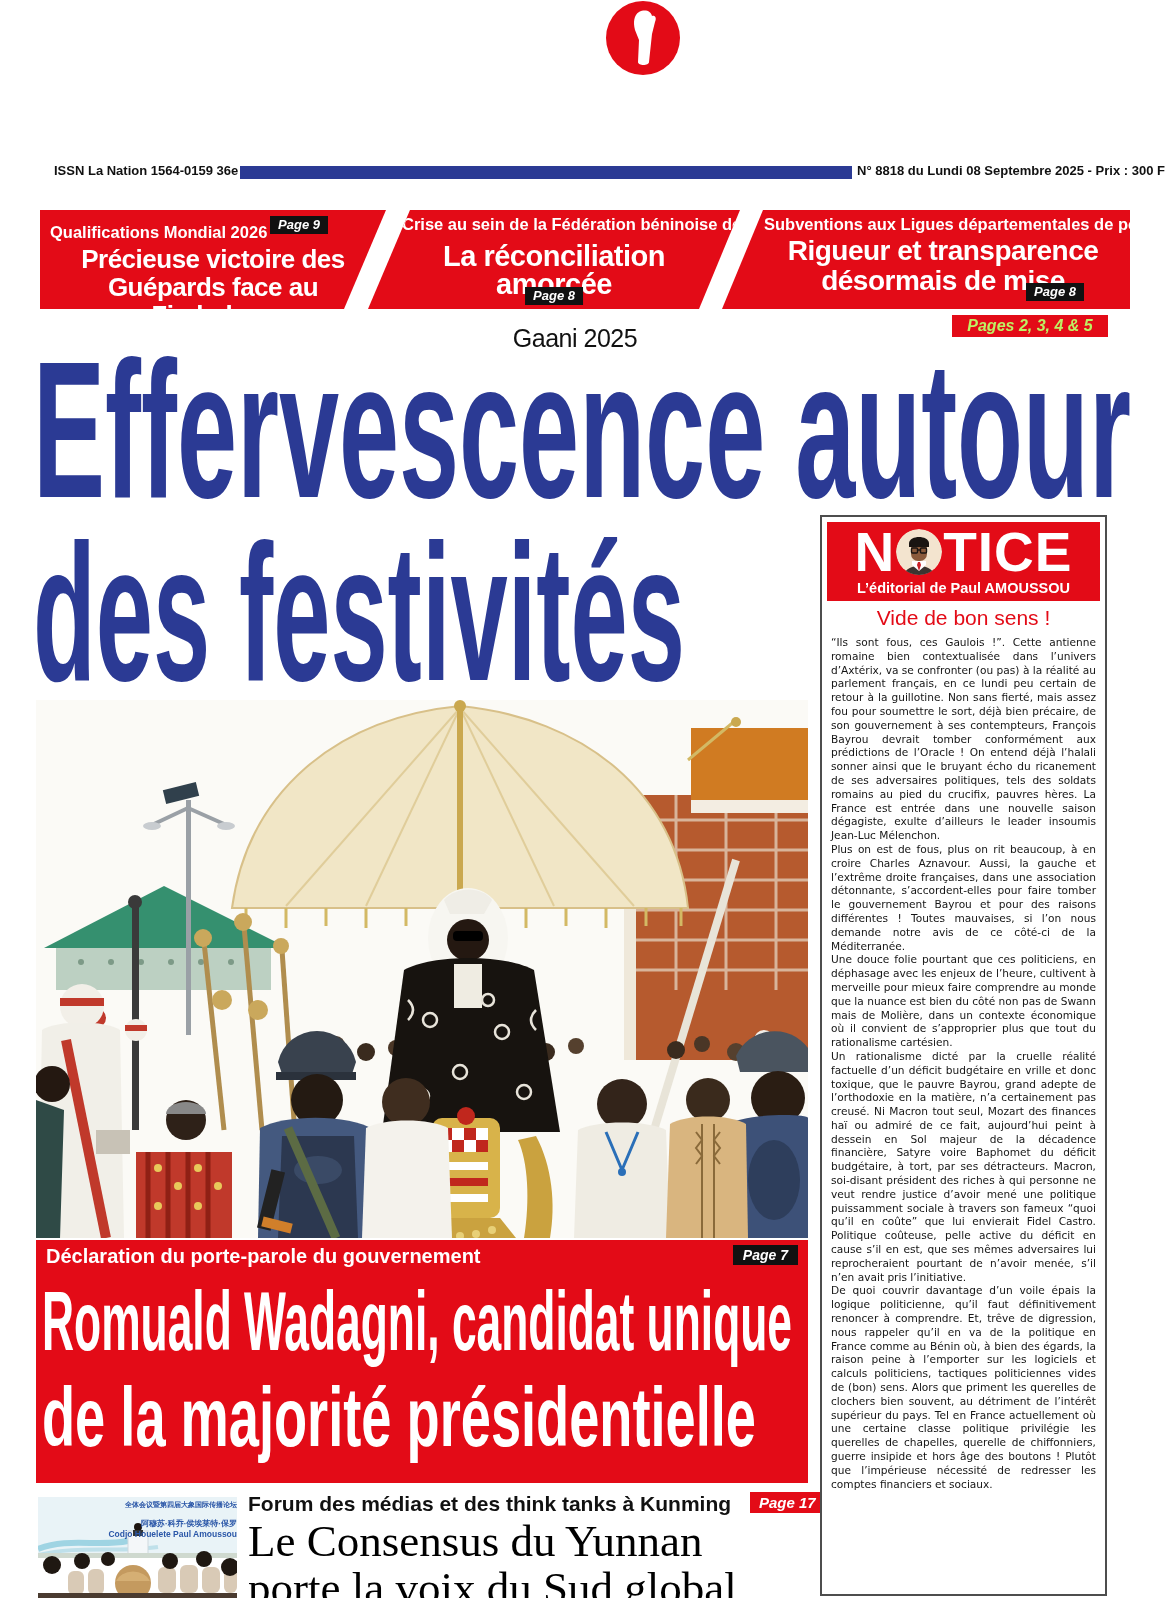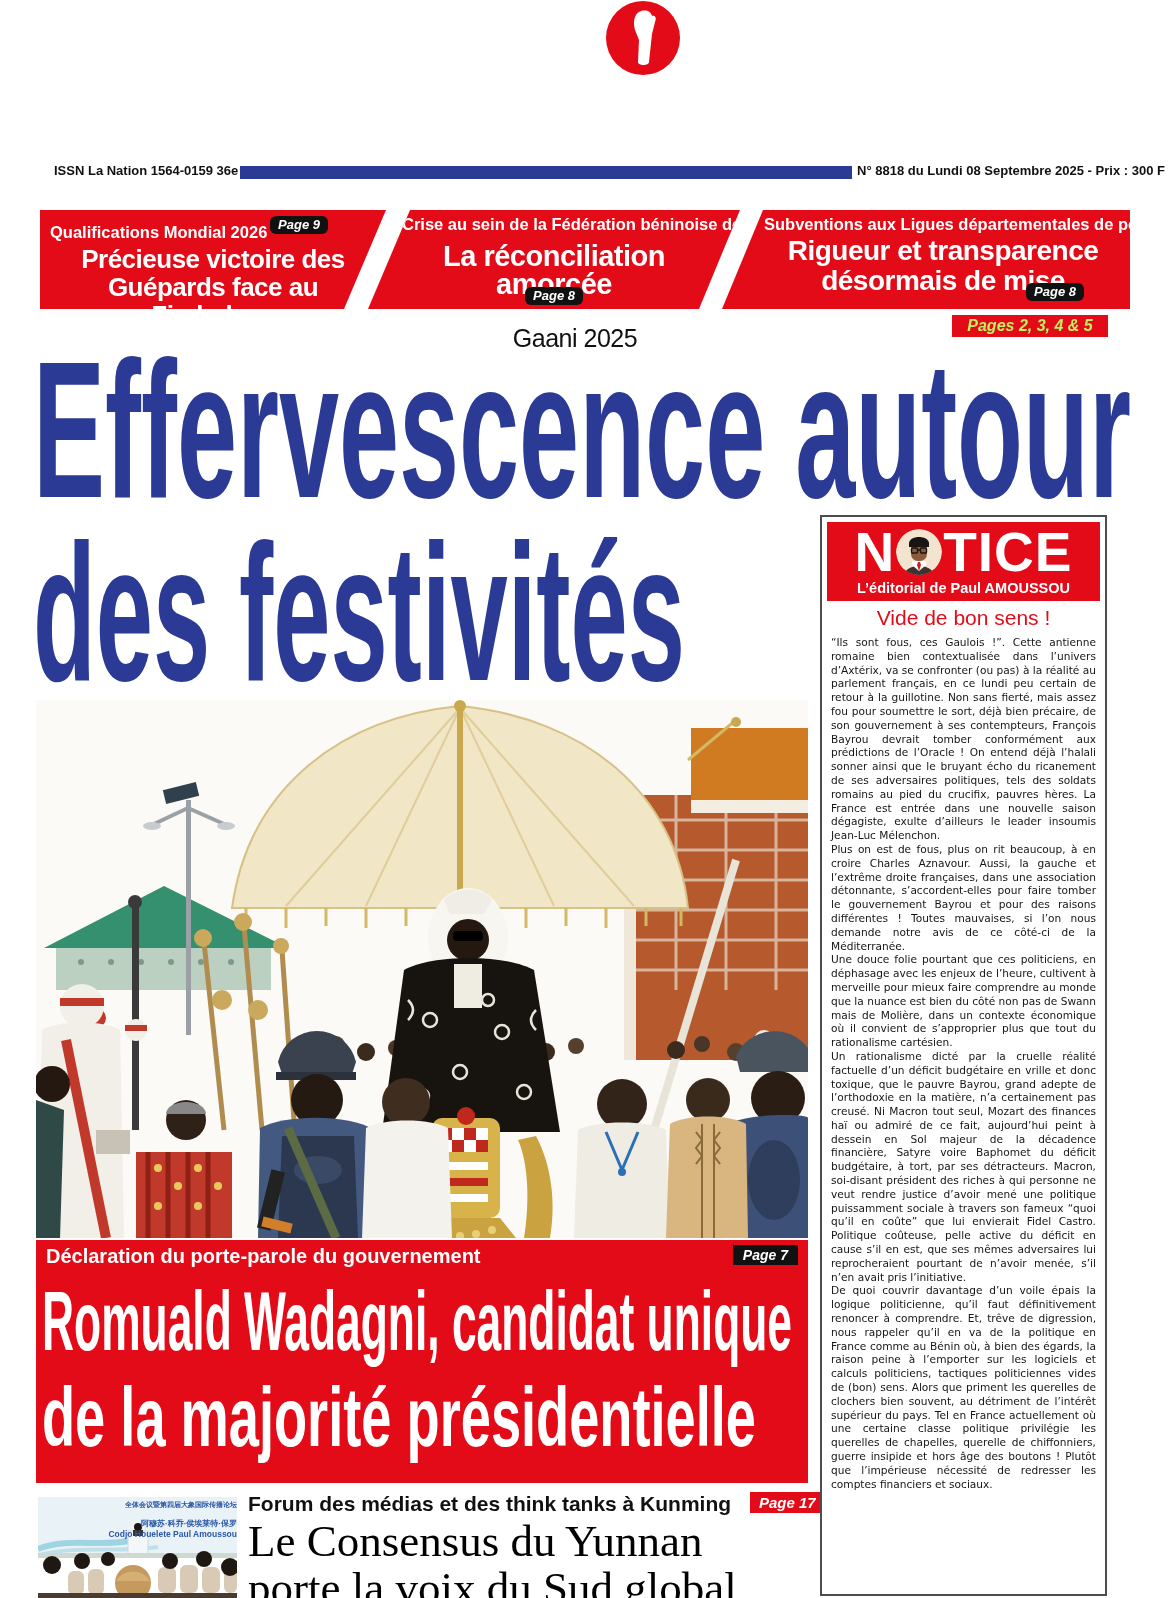--- a/index.html
+++ b/index.html
@@ -32,21 +32,21 @@
   
   .tbox{position:absolute;top:210px;height:99px;background:var(--brand-red);color:#fff;}
   .tbox1{left:40px;width:346px;clip-path:polygon(0 0,100% 0,calc(100% - 42px) 100%,0 100%);padding:12px 10px;}
   .tbox2{left:368px;width:372px;clip-path:polygon(42px 0,100% 0,calc(100% - 41px) 100%,0 100%);padding:4px 34px;text-align:center;}
   .tbox3{left:722px;width:408px;clip-path:polygon(41px 0,100% 0,100% 100%,0 100%);padding:4px 8px 4px 42px;text-align:center;}
   .tkicker{font-size:16.5px;font-weight:bold;line-height:20px;white-space:nowrap;}
   .thead{font-size:26px;font-weight:bold;line-height:28px;letter-spacing:-0.5px;text-align:center;margin-top:3px;}
   .tbox2 .thead{font-size:29px;margin-top:8px;}
   .tbox3 .thead{font-size:28px;line-height:30px;margin-top:2px;}
   .pbadge{display:inline-block;background:var(--badge-black);color:#fff;
-    font-size:13px;font-style:italic;font-weight:bold;padding:1px 8px;line-height:16px;border-radius:6px;}
+    font-size:13px;font-style:italic;font-weight:bold;padding:1px 8px;line-height:16px;}
   .tbox1 .pbadge{position:absolute;right:58px;top:6px;}
   .tbox2 .pbadge{position:absolute;left:50%;bottom:4px;transform:translateX(-50%);}
   .tbox3 .pbadge{position:absolute;right:46px;bottom:8px;}
   
   .lead-kicker{position:absolute;left:400px;top:324px;width:350px;text-align:center;
     font-size:25px;font-weight:normal;letter-spacing:-0.5px;}
   .pages-badge{position:absolute;left:952px;top:315px;width:156px;text-align:center;
     background:var(--brand-red);color:#bef264;font-size:16px;font-weight:bold;font-style:italic;
     padding:2px 6px;}
   .lead-headline{position:absolute;left:30px;top:342px;}

